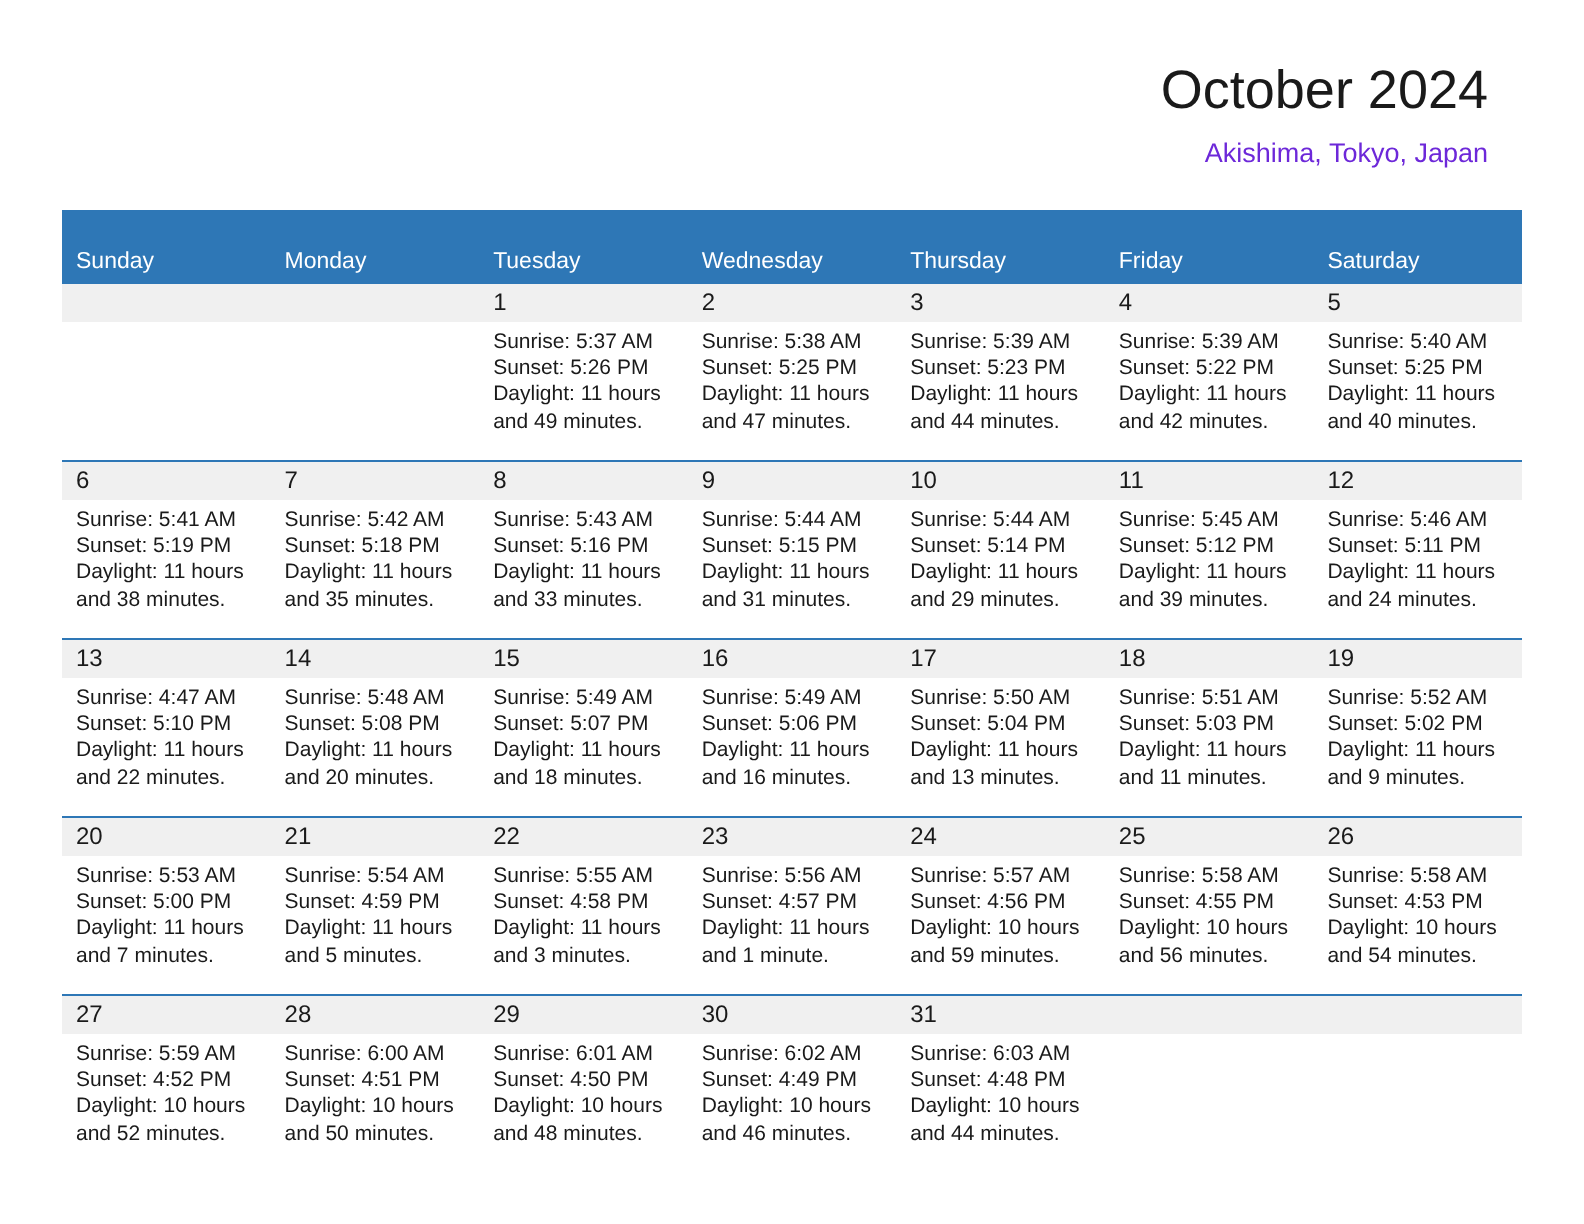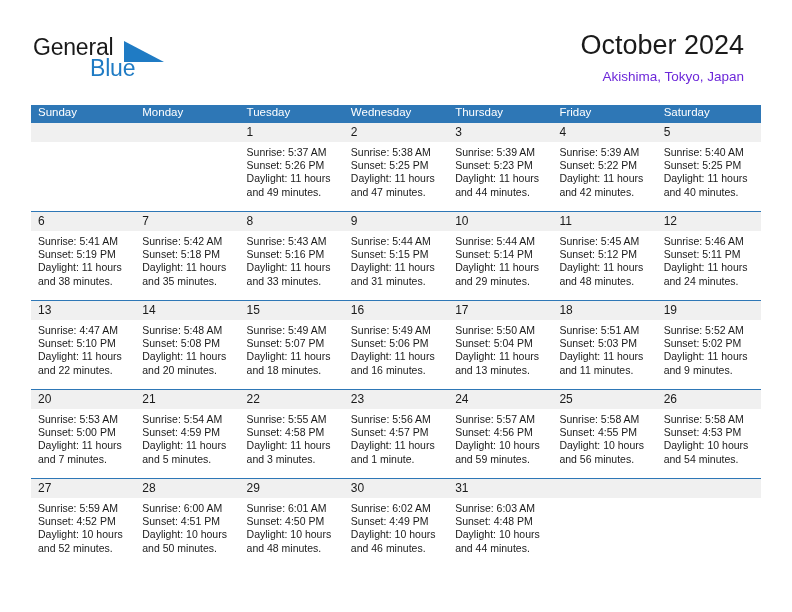--- a/index.html
+++ b/index.html
@@ -91,21 +91,21 @@
     border-collapse: collapse;
     table-layout: fixed;
   }
   .cal-table th {
     background: #36769c;
     background: #2e77b6;
     color: #ffffff;
     font-size: 11.5px;
     font-weight: normal;
     text-align: left;
-    padding: 1px 0 5px 7px;
+    padding: 20px 0 5px 7px;
     height: 11px;
     line-height: 12px;
   }
   .cal-table td {
     width: 104.28px;
     vertical-align: top;
     padding: 0;
     border-top: 1.5px solid #2e77b6;
     background: #ffffff;
   }
@@ -142,29 +142,20 @@
     background: #f0f0f0;
   }
 </style>
 </head>
 <body>
 
 <div class="page">
 
   <div class="header">
 
-    <div class="logo">
-      <span class="logo-general">General</span>
-      <span class="logo-tri">
-        <svg width="44" height="24" viewBox="0 0 44 24" xmlns="http://www.w3.org/2000/svg">
-          <polygon points="0,22 40,22 0,1" fill="#1f7bc4"></polygon>
-        </svg>
-      </span>
-      <span class="logo-blue">Blue</span>
-    </div>
 
     <div class="title-wrap">
       <div class="cal-title">October 2024</div>
       <div class="cal-subtitle">Akishima, Tokyo, Japan</div>
     </div>
 
   </div>
 
   <div class="calendar">
     <table class="cal-table">
@@ -292,21 +283,21 @@
                   <div class="daylight">Daylight: 11 hours and 29 minutes.</div>
                 </div>
               </div>
             </td>
             <td>
               <div class="day-cell">
                 <div class="day-band">11</div>
                 <div class="day-body">
                   <div>Sunrise: 5:45 AM</div>
                   <div>Sunset: 5:12 PM</div>
-                  <div class="daylight">Daylight: 11 hours and 48 minutes.</div>
+                  <div class="daylight">Daylight: 11 hours and 39 minutes.</div>
                 </div>
               </div>
             </td>
             <td>
               <div class="day-cell">
                 <div class="day-band">12</div>
                 <div class="day-body">
                   <div>Sunrise: 5:46 AM</div>
                   <div>Sunset: 5:11 PM</div>
                   <div class="daylight">Daylight: 11 hours and 24 minutes.</div>

